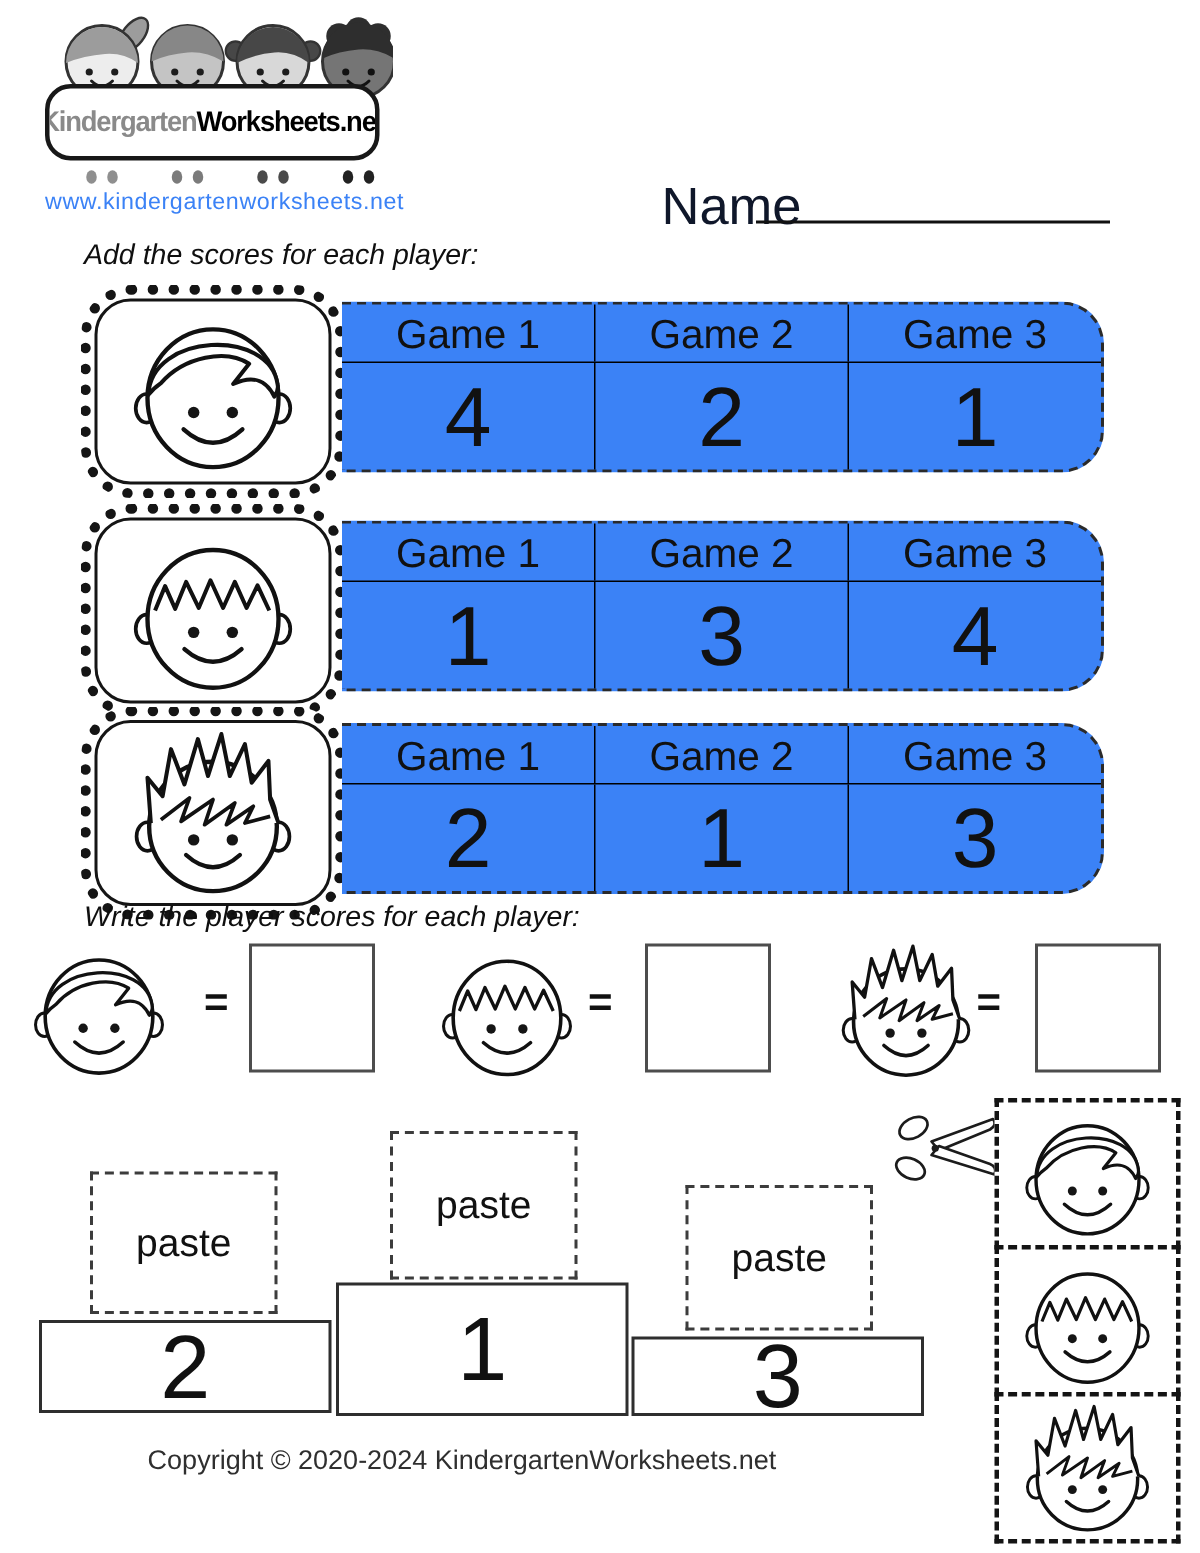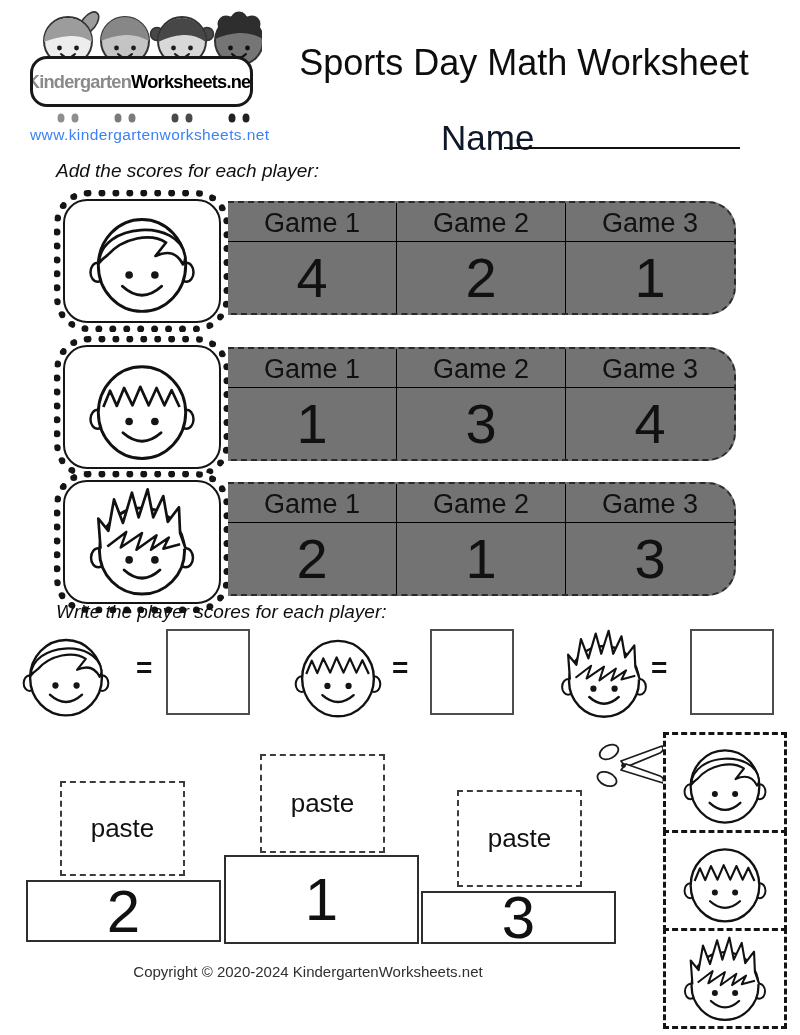--- a/index.html
+++ b/index.html
@@ -24,21 +24,21 @@
   .instruction{position:absolute;font-size:19px;color:#0f0f0f;font-style:italic;}
   .instr-add{left:56px;top:160px;}
   .instr-totals{left:56px;top:601px;}
 
   
   .player-row{position:absolute;left:54px;width:692px;height:146px;}
   .row1{top:188px;}.row2{top:334px;}.row3{top:469px;}
   .scallop-frame{position:absolute;left:0;top:2px;width:162px;height:128px;border:7px dotted #151515;border-radius:34px;background:#fff;}
   .frame-inner{position:absolute;left:2px;top:2px;right:2px;bottom:2px;border:2.5px solid #151515;border-radius:24px;display:flex;align-items:center;justify-content:center;background:#fff;overflow:hidden;}
   .face-lg{width:112px;height:112px;}
-  .score-table{position:absolute;left:174px;top:13px;width:506px;height:110px;border-top:2.5px dashed #2a2a2a;border-right:2.5px dashed #2a2a2a;border-bottom:2.5px dashed #2a2a2a;border-radius:0 28px 28px 0;display:flex;flex-direction:column;background:#737373;}
+  .score-table{position:absolute;left:174px;top:13px;width:506px;height:110px;border-top:2.5px dashed #2a2a2a;border-right:2.5px dashed #2a2a2a;border-bottom:2.5px dashed #2a2a2a;border-radius:0 28px 28px 0;display:flex;flex-direction:column;background:#3b82f6;}
   .thead{display:flex;height:38px;border-bottom:1.6px solid #000;}
   .tbody{display:flex;flex:1;}
   .cell{flex:1;display:flex;align-items:center;justify-content:center;}
   .thead .cell{font-size:27px;padding-top:3px;}
   .tbody .cell{font-size:56px;}
   .cell.divider{border-right:1.6px solid #000;}
 
   
   .totals-row{position:absolute;left:0;top:628px;width:800px;height:98px;}
   .total-face{position:absolute;top:0;width:92px;height:92px;}
@@ -58,21 +58,21 @@
   .ps2{left:224px;top:855px;width:191px;height:85px;}
   .ps3{left:421px;top:891px;width:191px;height:49px;}
   .scissors{position:absolute;left:596px;top:740px;width:70px;height:52px;}
   .cutout-col{position:absolute;left:663px;top:732px;width:126px;}
   .cutout-box{width:118px;height:95px;border:3px dashed #141414;background:#fff;display:flex;align-items:center;justify-content:center;}
   .cutout-box + .cutout-box{margin-top:-3px;}
   .face-md{width:88px;height:88px;}
 
   
   .footer{position:absolute;left:0;top:962px;width:616px;text-align:center;color:#2f2f2f;}
-  .footer div{font-size:15px;line-height:1.32;text-align:center;}
+  .footer div{font-size:18px;line-height:1.32;text-align:center;}
 </style>
 </head>
 <body>
 
 <svg width="0" height="0" style="position:absolute" aria-hidden="true">
   <defs>
     <symbol id="face-swoosh" viewBox="0 0 100 100">
       <ellipse cx="10.5" cy="60" rx="6.5" ry="8.5" fill="#fff" stroke="#111" stroke-width="2.2"></ellipse>
       <ellipse cx="89.5" cy="60" rx="6.5" ry="8.5" fill="#fff" stroke="#111" stroke-width="2.2"></ellipse>
       <ellipse cx="50" cy="54" rx="39" ry="41" fill="#fff" stroke="#111" stroke-width="2.6"></ellipse>
@@ -156,21 +156,20 @@
         <ellipse cx="204" cy="110" rx="3.5" ry="4.5" fill="#222"></ellipse>
           <ellipse cx="218" cy="110" rx="3.5" ry="4.5" fill="#222"></ellipse>
       </g>
     </svg>
     <div class="logo-bar">
       <span class="logo-bar-text"><span class="brand1">Kindergarten</span><span class="brand2">Worksheets.net</span></span>
     </div>
   </div>
   <div class="site-url">www.kindergartenworksheets.net</div>
 
-  <h1 class="title">Sports Day Math Worksheet</h1>
   <div class="name-row">
     <span class="name-label">Name</span>
     <span class="name-underline"></span>
   </div>
 
   <div class="instruction instr-add">Add the scores for each player:</div>
 
   <div class="player-row row1">
     <div class="scallop-frame">
       <div class="frame-inner">

